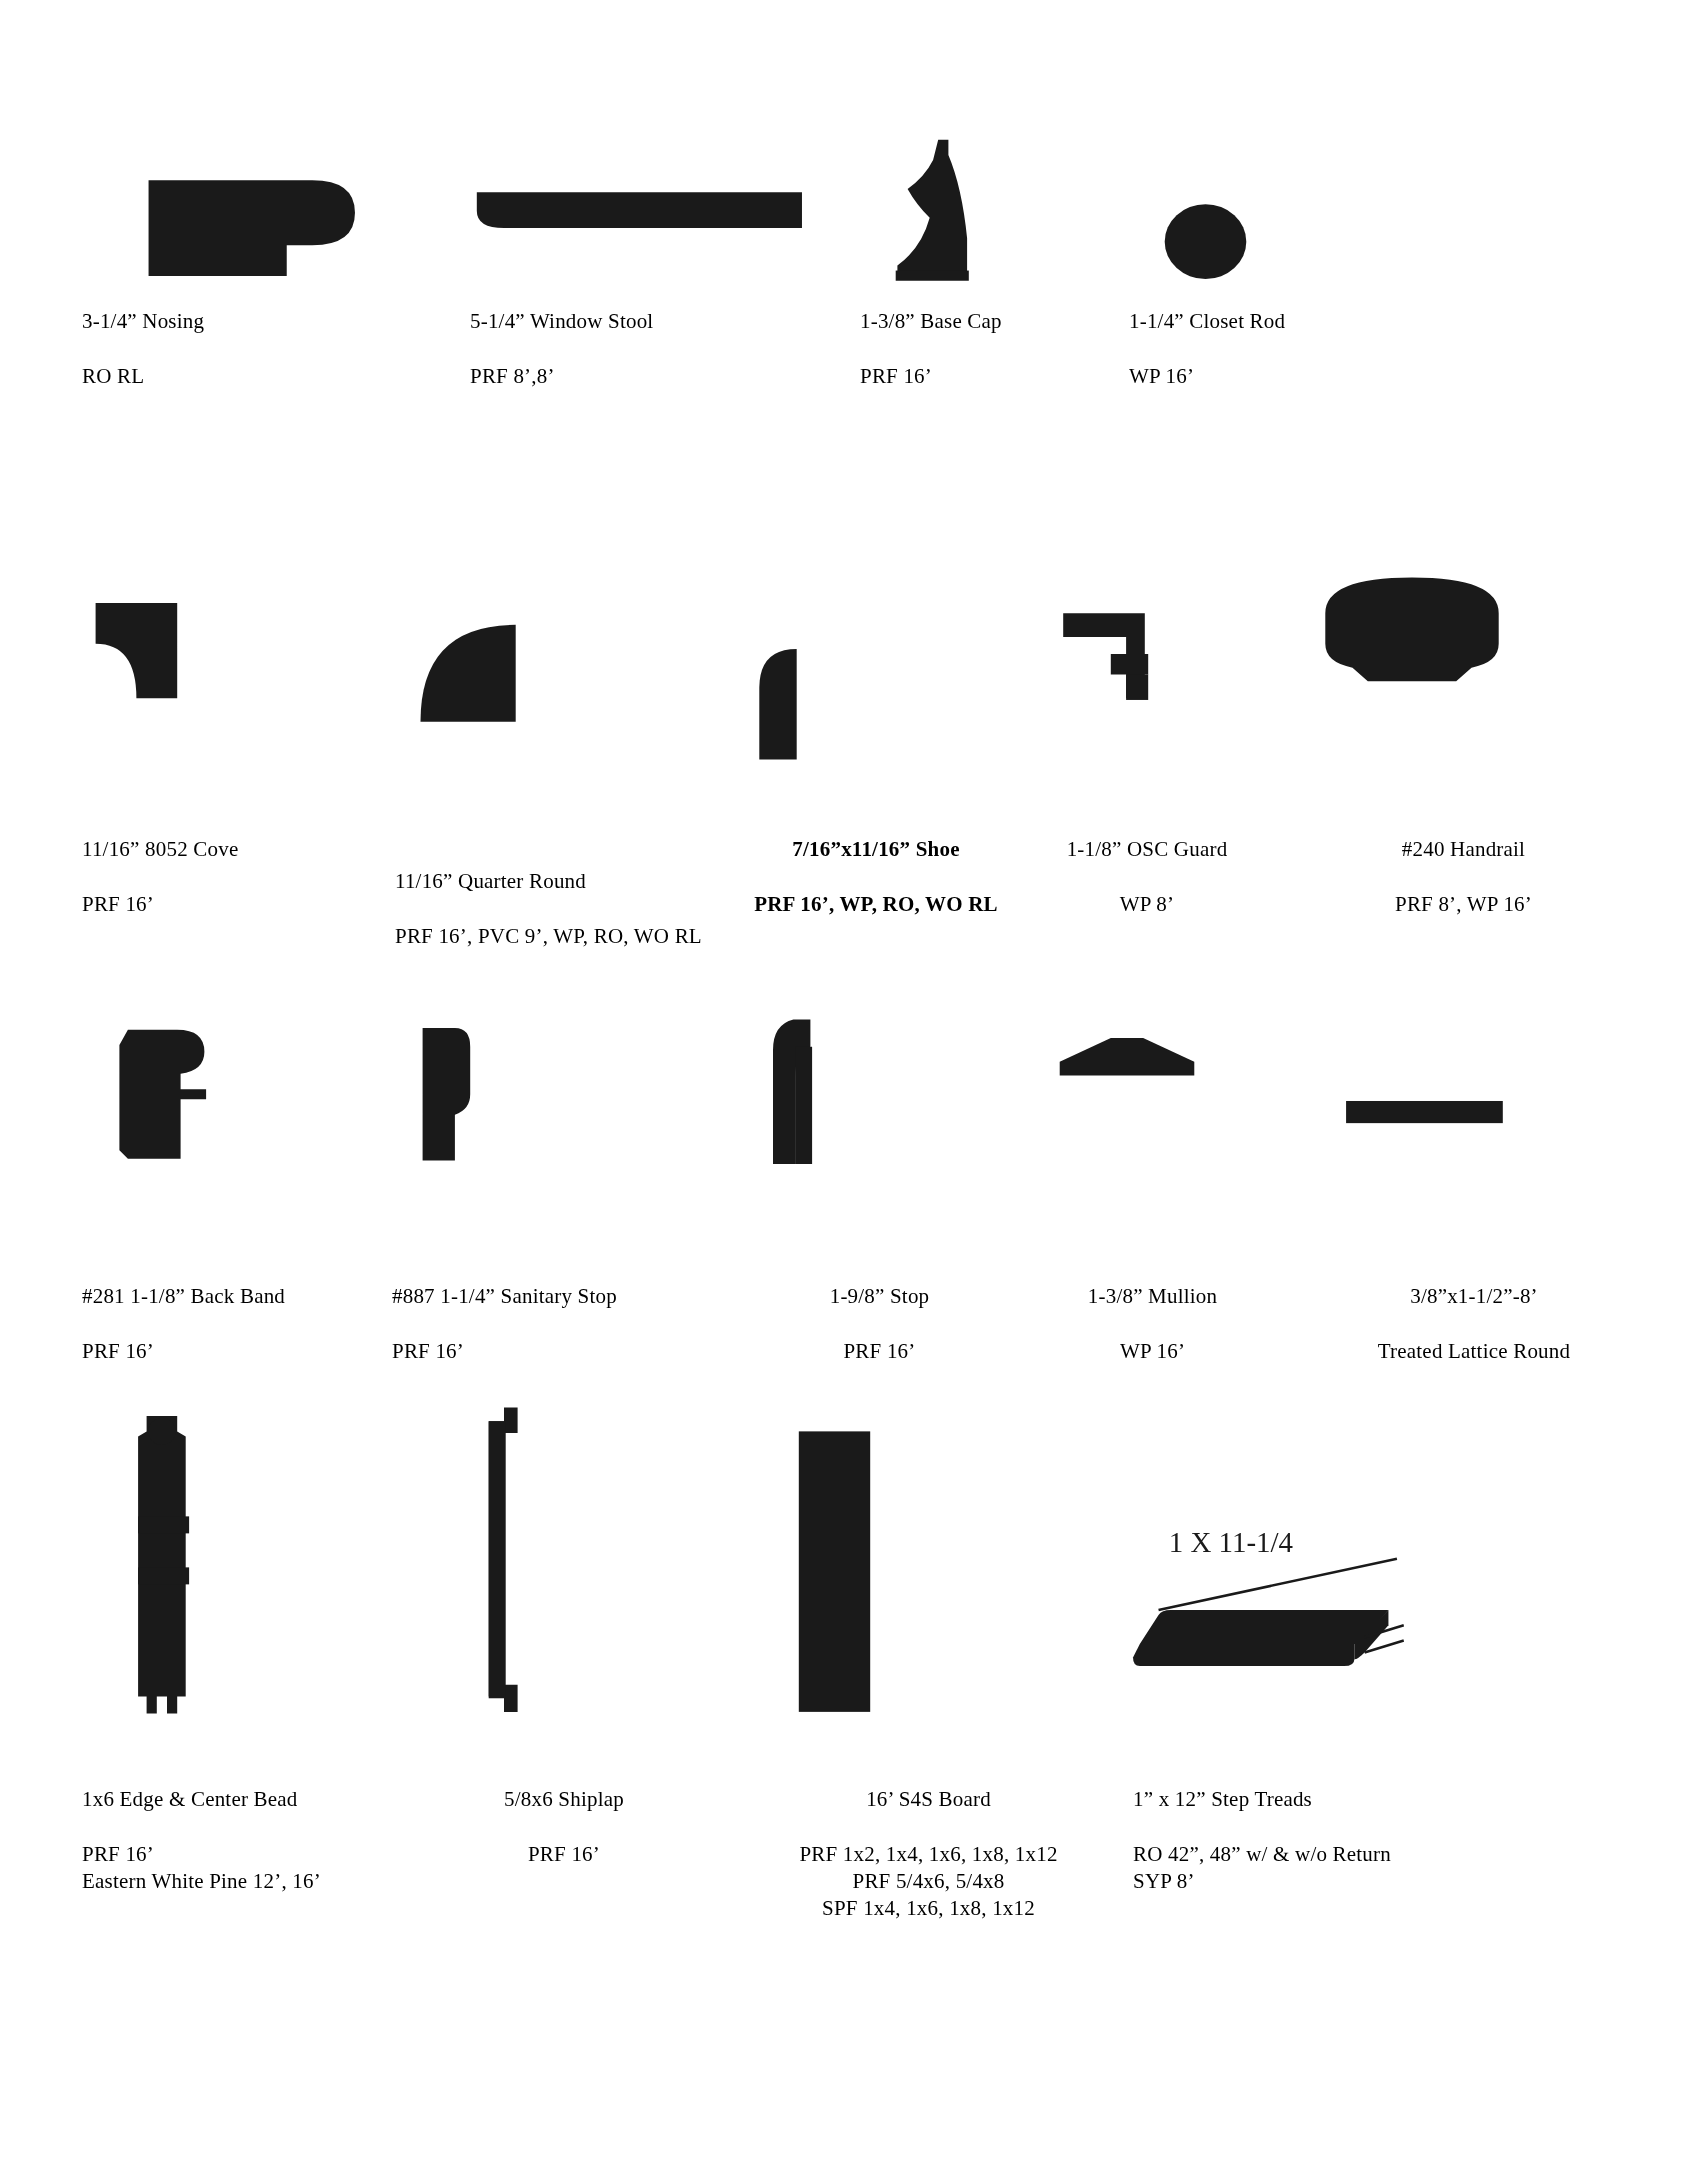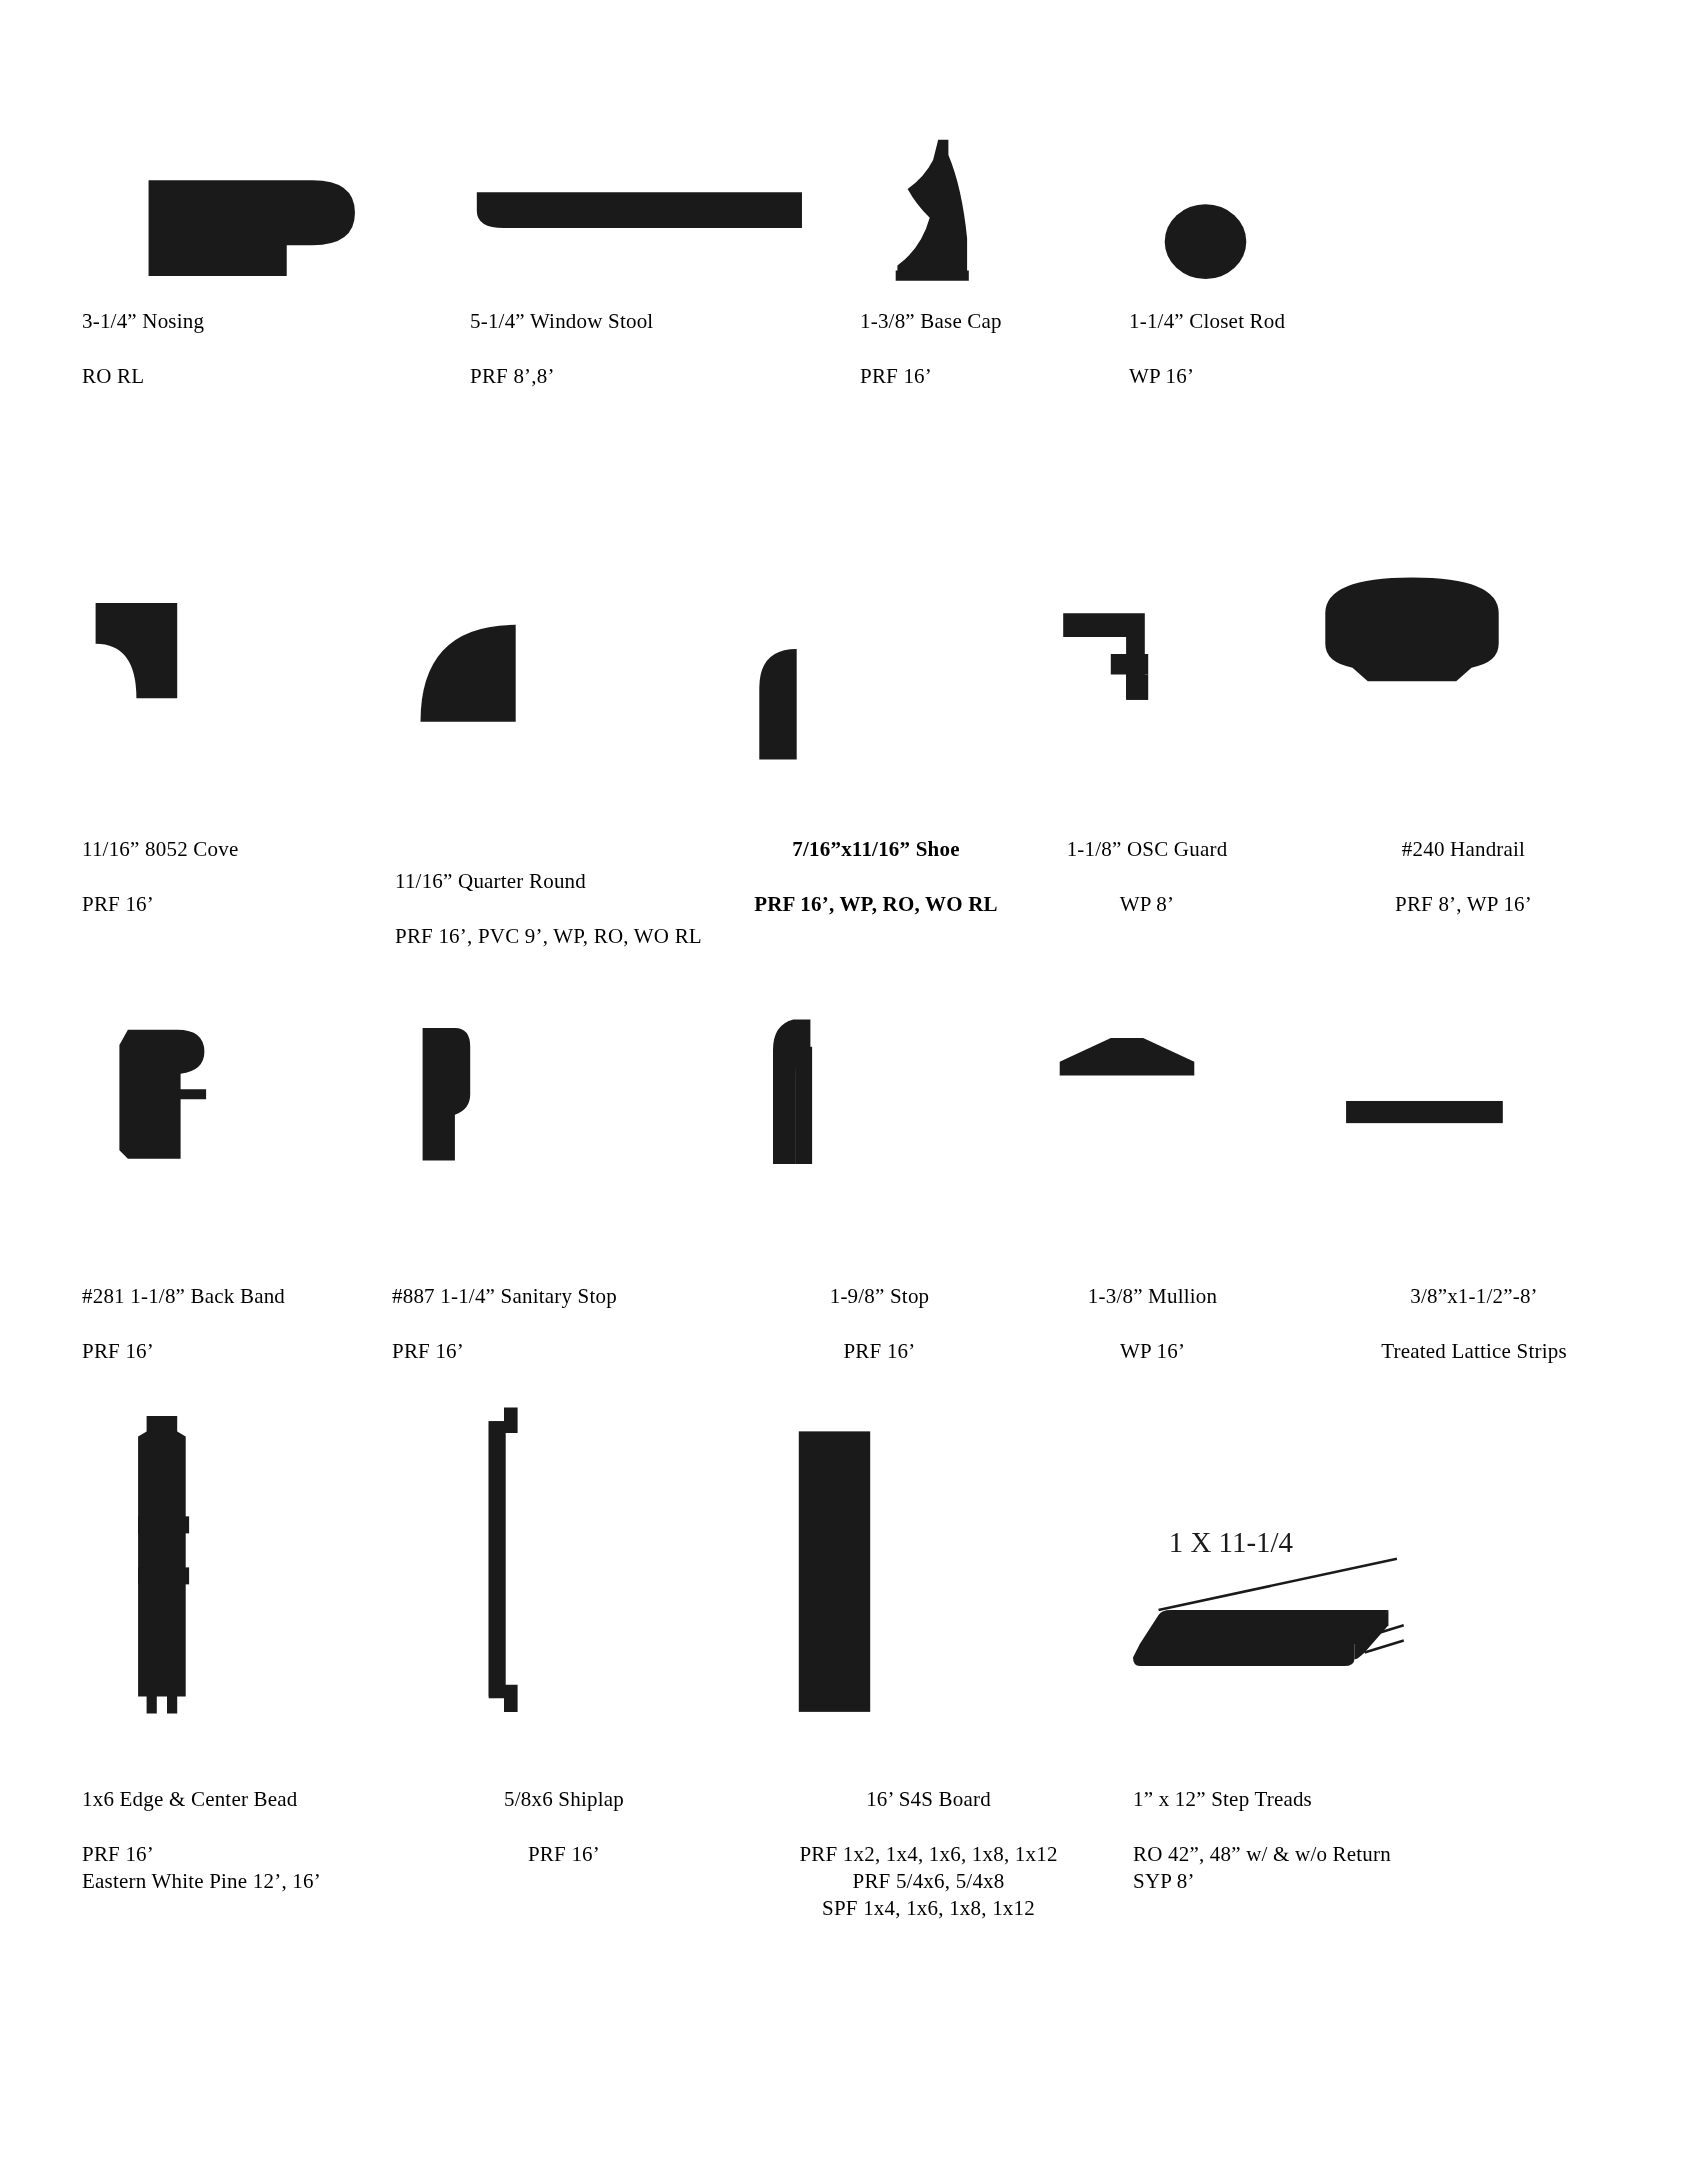--- a/index.html
+++ b/index.html
@@ -208,21 +208,21 @@
   </div>
 
   <div class="cell" style="left:1329px; top:1009px; width:290px;">
     <div class="figure" style="height:247px;">
       <svg width="196" height="247" viewBox="0 0 230 290" aria-hidden="true">
         <rect class="shape" x="20" y="108" width="184" height="26" fill="#1a1a1a"></rect>
       </svg>
     </div>
     <div class="caption center">
       <span>3/8”x1-1/2”-8’</span><br>
-      <span>Treated Lattice Strips</span>
+      <span>Treated Lattice Round</span>
     </div>
   </div>
 
   <div class="cell" style="left:82px; top:1397px; width:290px;">
     <div class="figure" style="height:362px;">
       <svg width="170" height="362" viewBox="0 0 200 425" aria-hidden="true">
         <path class="shape" d="M100,22 L112,22 L112,40 L122,46 L122,352 L112,352 L112,372 L100,372 L100,352 L88,352 L88,372 L76,372 L76,352 L66,352 L66,46 L76,40 L76,22 Z" transform="translate(0,0)" fill="#1a1a1a"></path>
         <circle class="shape" cx="94" cy="40" r="16" fill="#1a1a1a"></circle>
         <rect class="shape" x="66" y="140" width="60" height="20" fill="#1a1a1a"></rect>
         <rect class="shape" x="66" y="200" width="60" height="20" fill="#1a1a1a"></rect>

